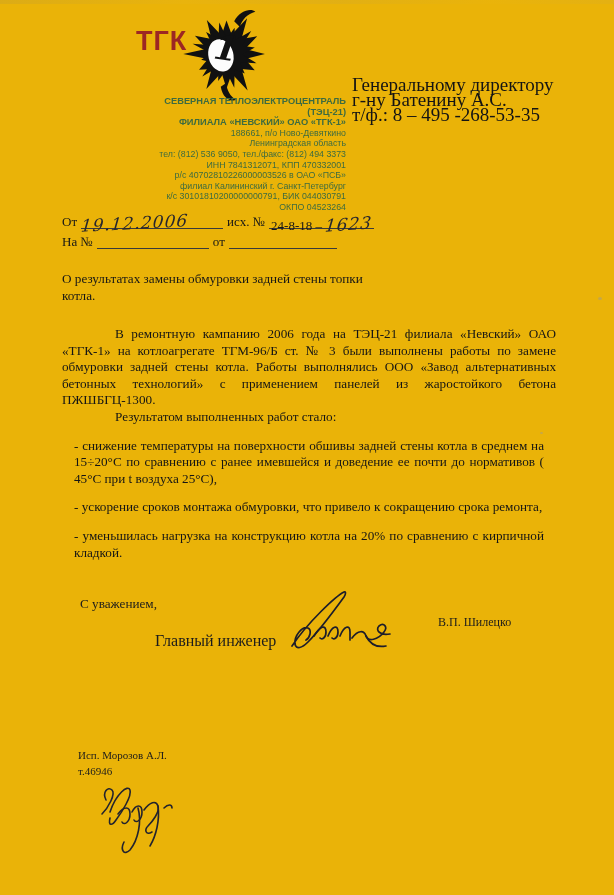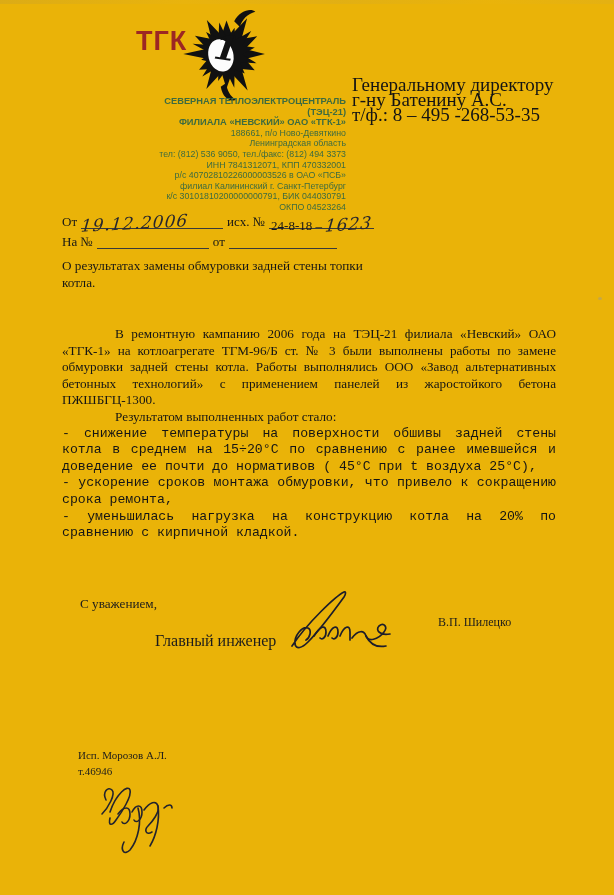--- a/index.html
+++ b/index.html
@@ -59,29 +59,29 @@
   .num-line{margin-left:4px;position:relative;padding:0 2px;}
   .hand{
     font-family:"DejaVu Serif", serif;
     font-style:italic;font-size:17px;color:#26262e;
     display:inline-block;transform:rotate(-3deg) skewX(-8deg);
     position:relative;top:-1px;letter-spacing:1px;white-space:nowrap;
   }
   .hand-num{transform:rotate(-4deg) skewX(-10deg);top:0px;}
   .na-line1{width:112px;margin:0 4px;}
   .na-line2{width:108px;margin-left:4px;}
-  .subject{width:312px;margin-top:4px;line-height:16.5px;font-size:13.2px;}
+  .subject{width:312px;margin-top:17px;line-height:16.5px;font-size:13.2px;}
 
   
   .letterbody{
     position:absolute;left:62px;top:326px;width:494px;
     font-size:13.2px;line-height:16.6px;text-align:justify;color:#151515;
   }
   .par-indent{text-indent:53px;margin:0;}
-  .par{margin:0;font-family:Liberation Mono, monospace;}
+  .par{margin:12px;}
 
   
   .closing{position:absolute;left:80px;top:596px;font-size:13.2px;}
   .position-title{position:absolute;left:155px;top:632px;font-size:16px;}
   .sig-svg{position:absolute;left:278px;top:588px;width:132px;height:68px;}
   .signer-name{position:absolute;left:438px;top:615px;font-size:12px;}
 
   
   .executor{position:absolute;left:78px;top:747px;font-size:11px;line-height:16px;}
   .footer-scribble{position:absolute;left:88px;top:778px;width:130px;height:82px;}

